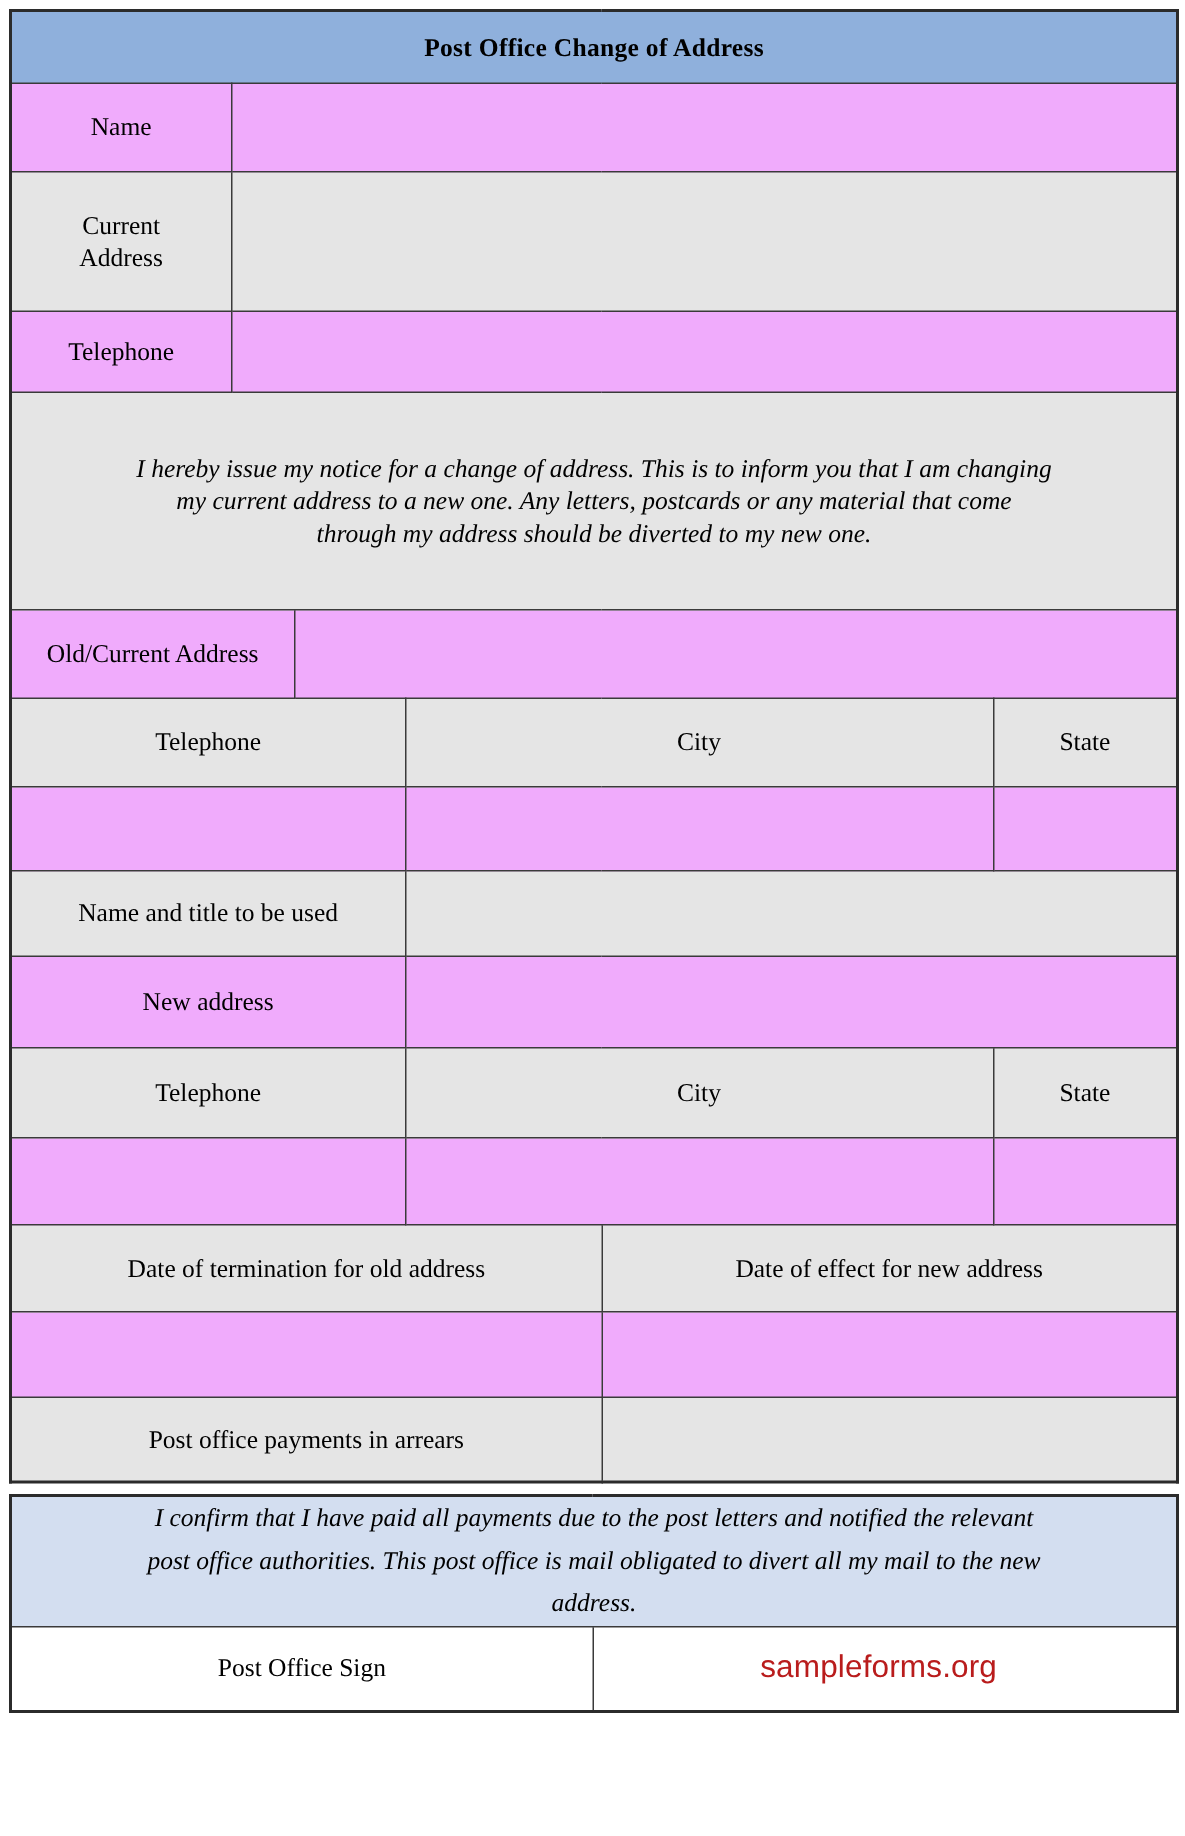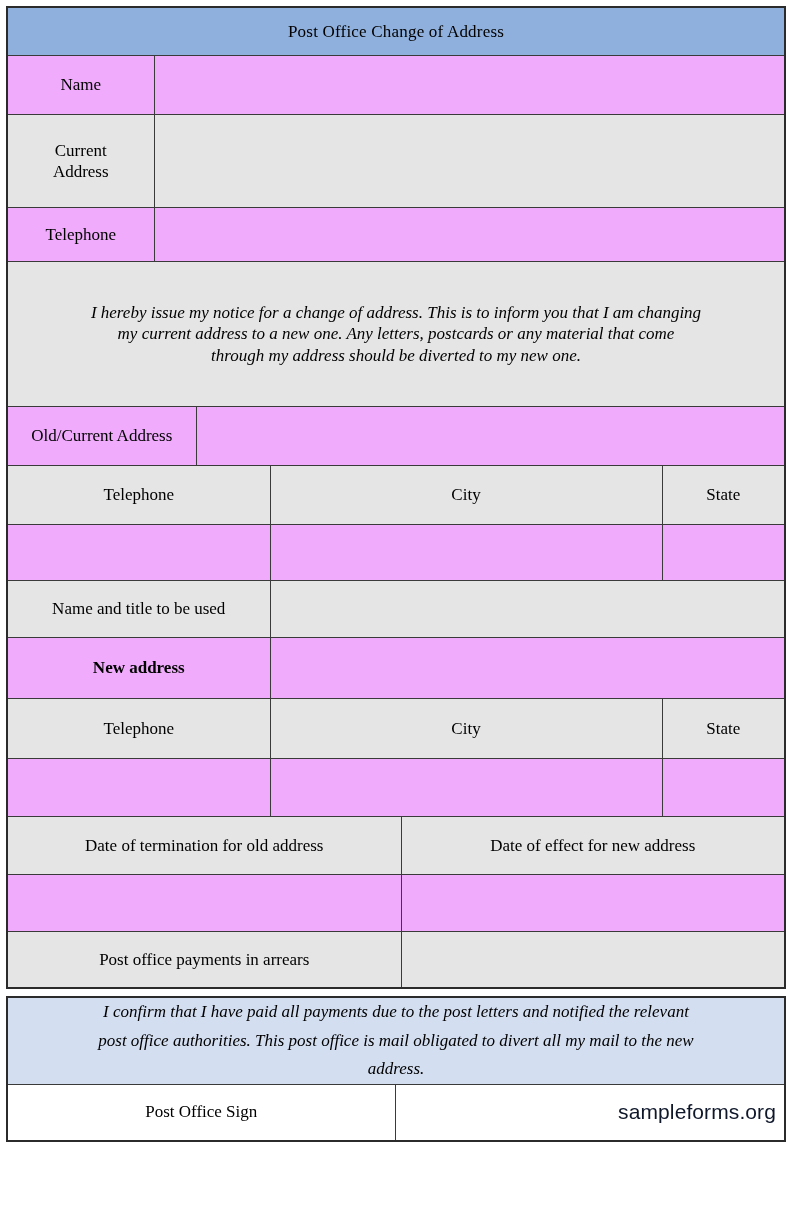--- a/index.html
+++ b/index.html
@@ -38,34 +38,34 @@
     font-size: 17px;
     line-height: 1.25;
   }
 
   .shaded { background: #f0abfc; }
   .plain  { background: #e5e5e5; }
 
   .hdr-cell {
     background: #8fb0dc;
     height: 47px;
-    font-weight: normal;
+    font-weight: bold;
     font-size: 21px;
     letter-spacing: .2px;
   }
 
   .row-name td   { height: 58px; }
   .row-curaddr td{ height: 92px; }
   .row-tel td    { height: 53px; }
   .row-para td   { height: 144px; }
   .row-oldaddr td{ height: 58px; }
   .row-tcs td    { height: 58px; }
   .row-blank td  { height: 55px; }
   .row-nameuse td{ height: 56px; }
-  .row-newaddr td{ height: 60px; font-weight: bold; }
+  .row-newaddr td{ height: 60px; }
   .row-tcs2 td   { height: 59px; }
   .row-blank2 td { height: 57px; }
   .row-dates td  { height: 57px; }
   .row-dblank td { height: 56px; }
   .row-arrears td{ height: 55px; }
 
   .para-cell {
     padding: 6px 10px 4px 10px;
     font-style: italic;
     font-size: 17.5px;
@@ -93,25 +93,24 @@
     background: #d3def0;
     padding: 10px 10px 8px 10px;
     font-style: italic;
     font-size: 17.5px;
     line-height: 1.68;
   }
   .confirm-cell .ln { display: block; }
   .row-sign td { height: 55px; background:#ffffff; }
 
   .watermark {
-    color: #0f172a;
+    color: #b91c1c;
     font-family: "Liberation Sans", "DejaVu Sans", sans-serif;
     font-size: 21px;
     letter-spacing: .1px;
-    text-align: right;
     padding-right: 8px;
     display: block;
   }
 
   .two-line { display: block; }
   .two-line span { display: block; }
 </style>
 </head>
 <body>
 

